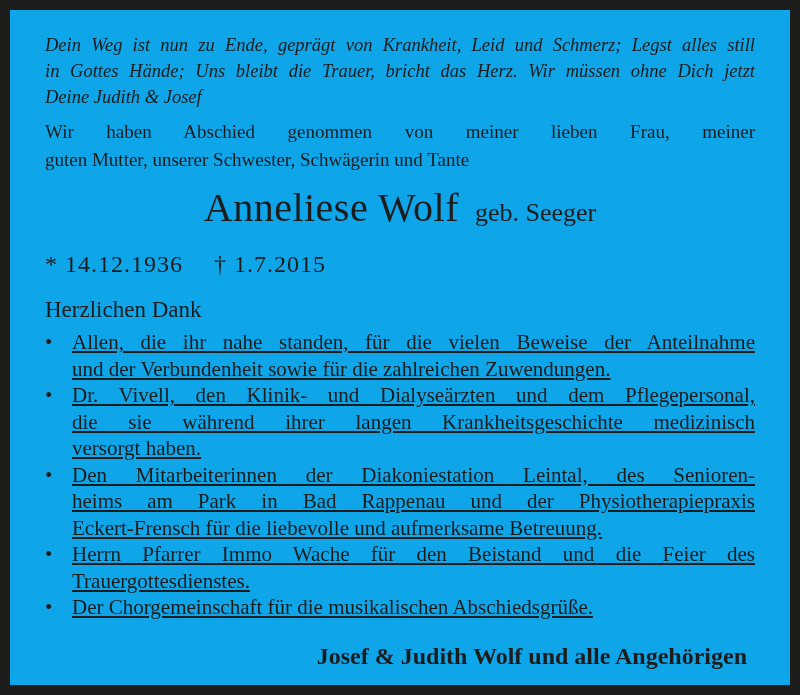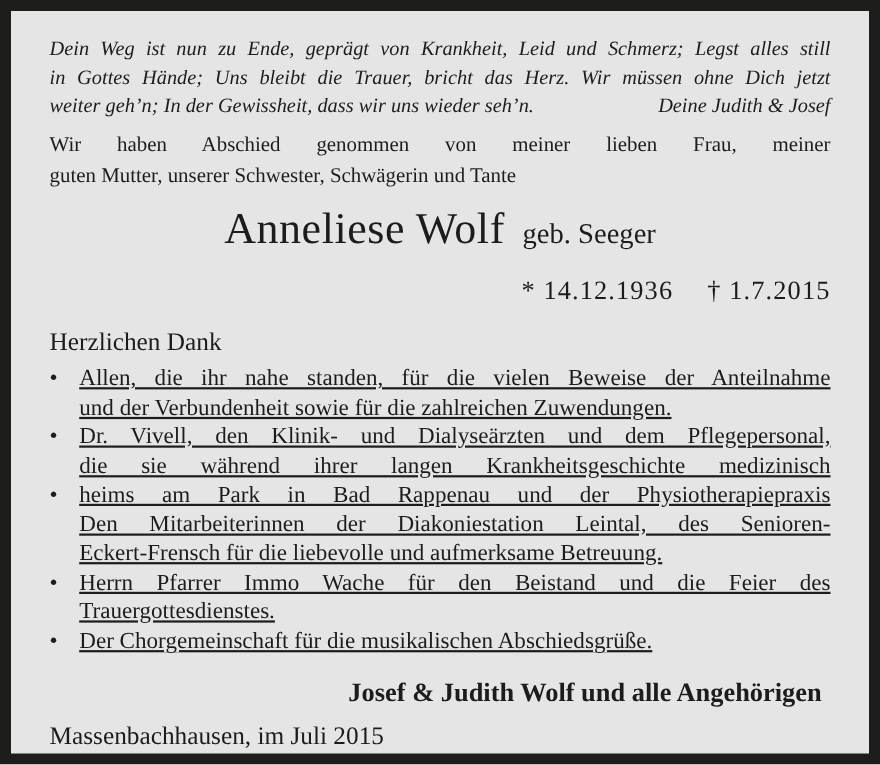--- a/index.html
+++ b/index.html
@@ -58,21 +58,21 @@
     font-weight: normal;
     letter-spacing: 0.5px;
   }
   .maiden {
     font-size: 26px;
     margin-left: 16px;
   }
 
   
   .dates {
-    text-align: right;
+    text-align: left;
     font-size: 24px;
     line-height: 28px;
     margin-top: 6px;
     letter-spacing: 1px;
   }
   .dates .death { margin-left: 24px; }
 
   .heading {
     font-size: 23px;
     line-height: 28px;
@@ -107,28 +107,27 @@
   }
   .closing {
     font-size: 23px;
     line-height: 28px;
     margin-top: 10px;
   }
 </style>
 </head>
 <body>
 
-<div class="frame" style="border-color: rgb(29, 29, 27); color: rgb(28, 28, 28); background: #e5e5e5;">
+<div class="frame" style="border-color: rgb(29, 29, 27); color: rgb(28, 28, 28); background: #0ea5e9;">
   <div class="page">
 
     <div class="verse">
       <div class="line jline">Dein Weg ist nun zu Ende, geprägt von Krankheit, Leid und Schmerz; Legst alles still</div>
       <div class="line jline">in Gottes Hände; Uns bleibt die Trauer, bricht das Herz. Wir müssen ohne Dich jetzt</div>
       <div class="line verse-last">
-        <span>weiter geh’n; In der Gewissheit, dass wir uns wieder seh’n.</span>
         <span class="attribution">Deine Judith &amp; Josef</span>
       </div>
     </div>
 
     <div class="intro">
       <div class="line jline">Wir haben Abschied genommen von meiner lieben Frau, meiner</div>
       <div class="line">guten Mutter, unserer Schwester, Schwägerin und Tante</div>
     </div>
 
     <div class="name-row">
@@ -148,27 +147,28 @@
           <div class="item-body">
             <div class="line jline">Allen, die ihr nahe standen, für die vielen Beweise der Anteilnahme</div>
             <div class="line">und der Verbundenheit sowie für die zahlreichen Zuwendungen.</div>
           </div>
         </li>
         <li class="thanks-item">
           <span class="bullet">•</span>
           <div class="item-body">
             <div class="line jline">Dr. Vivell, den Klinik- und Dialyseärzten und dem Pflegepersonal,</div>
             <div class="line jline">die sie während ihrer langen Krankheitsgeschichte medizinisch</div>
+            <div class="line">versorgt haben.</div>
           </div>
         </li>
         <li class="thanks-item">
           <span class="bullet">•</span>
           <div class="item-body">
+            <div class="line jline">Den Mitarbeiterinnen der Diakoniestation Leintal, des Senioren-</div>
             <div class="line jline">heims am Park in Bad Rappenau und der Physiotherapiepraxis</div>
-            <div class="line jline">Den Mitarbeiterinnen der Diakoniestation Leintal, des Senioren-</div>
             <div class="line">Eckert-Frensch für die liebevolle und aufmerksame Betreuung.</div>
           </div>
         </li>
         <li class="thanks-item">
           <span class="bullet">•</span>
           <div class="item-body">
             <div class="line jline">Herrn Pfarrer Immo Wache für den Beistand und die Feier des</div>
             <div class="line">Trauergottesdienstes.</div>
           </div>
         </li>

